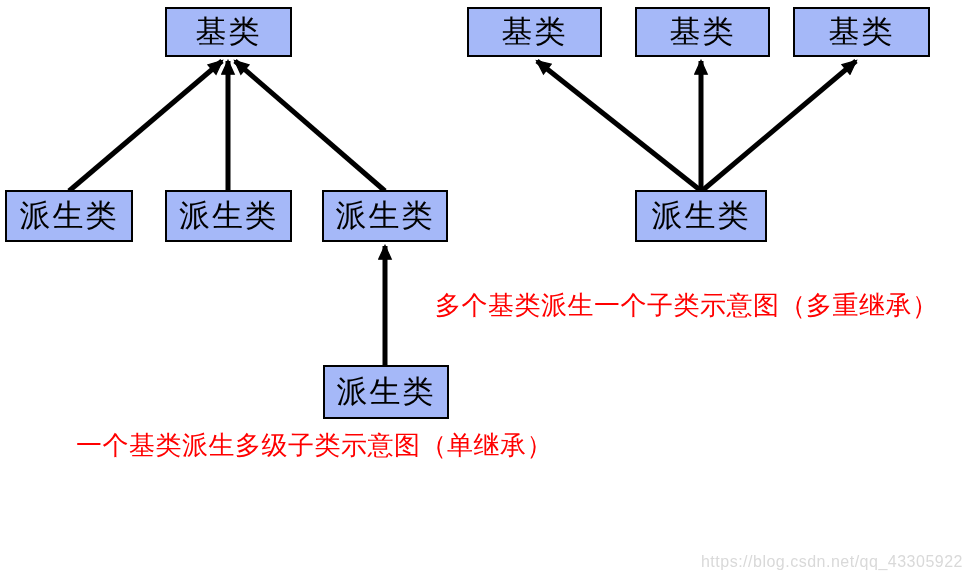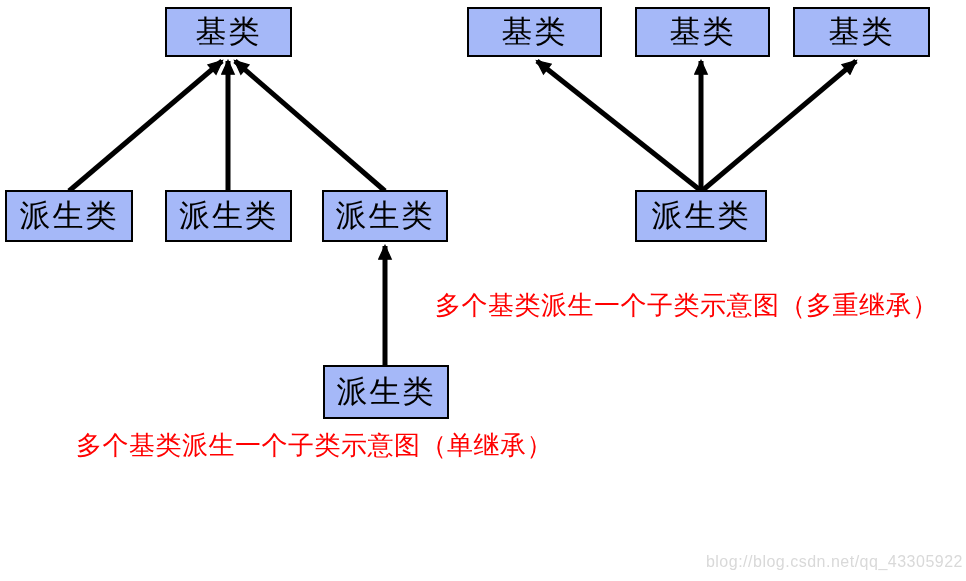--- a/index.html
+++ b/index.html
@@ -96,18 +96,18 @@
       <div class="node" style="left: 322px; top: 190px; width: 126px; height: 52px; background: rgb(165, 184, 248); border-color: rgb(0, 0, 0);">派生类</div>
       <div class="node" style="left: 323px; top: 365px; width: 126px; height: 54px; background: rgb(165, 184, 248); border-color: rgb(0, 0, 0);">派生类</div>
       <div class="node" style="left: 467px; top: 7px; width: 135px; height: 50px; background: rgb(165, 184, 248); border-color: rgb(0, 0, 0);">基类</div>
       <div class="node" style="left: 635px; top: 7px; width: 135px; height: 50px; background: rgb(165, 184, 248); border-color: rgb(0, 0, 0);">基类</div>
       <div class="node" style="left: 793px; top: 7px; width: 137px; height: 50px; background: rgb(165, 184, 248); border-color: rgb(0, 0, 0);">基类</div>
       <div class="node" style="left: 635px; top: 190px; width: 132px; height: 52px; background: rgb(165, 184, 248); border-color: rgb(0, 0, 0);">派生类</div>
     </div>
 
   <div class="red-text caption-multiple" style="color: rgb(255, 0, 0);">多个基类派生一个子类示意图（多重继承）</div>
 
-  <div class="red-text caption-single" style="color: rgb(255, 0, 0);">多个基类派生一个子类示意图（单继承）</div>
+  <div class="red-text caption-single" style="color: rgb(255, 0, 0);">一个基类派生多级子类示意图（单继承）</div>
 
 
-  <div class="watermark" style="color: rgb(217, 217, 217);">blog://blog.csdn.net/qq_43305922</div>
+  <div class="watermark" style="color: rgb(217, 217, 217);">https://blog.csdn.net/qq_43305922</div>
 
 </div>
 
 </body></html>

